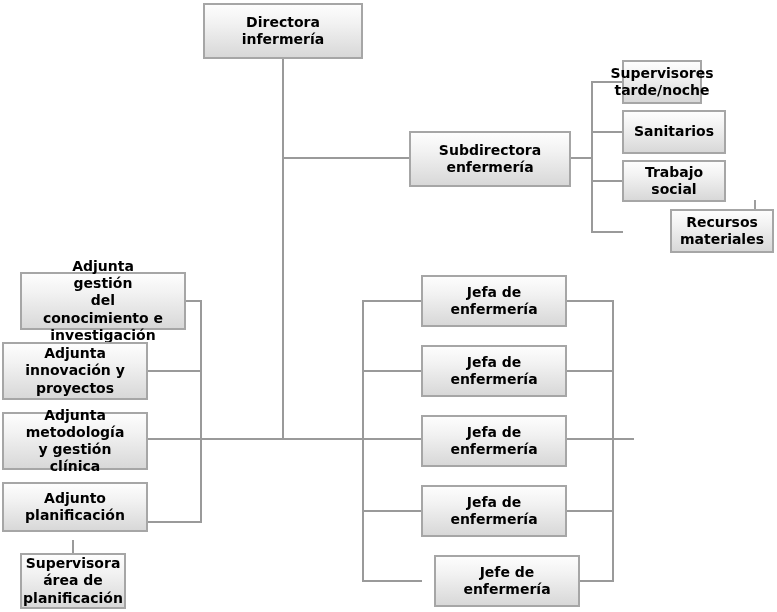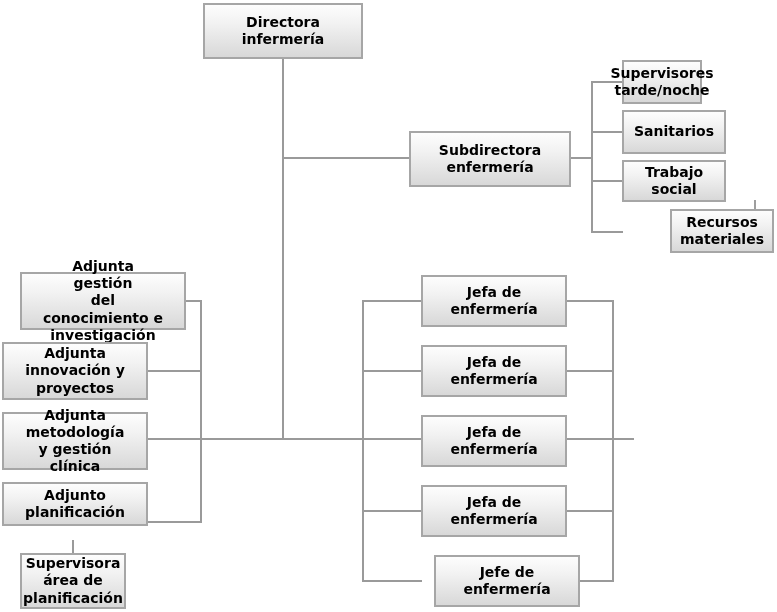--- a/index.html
+++ b/index.html
@@ -140,21 +140,21 @@
   <div class="node" id="n-adjunta_innovacion" style="left: 2px; top: 342px; width: 146px; height: 58px;">
     <span>Adjunta innovación y
 proyectos</span>
   </div>
 
   <div class="node" id="n-adjunta_metodologia" style="left: 2px; top: 412px; width: 146px; height: 58px; align-items: center;">
     <span>Adjunta metodología
 y gestión clínica</span>
   </div>
 
-  <div class="node" id="n-adjunto_planificacion" style="left: 2px; top: 482px; width: 146px; height: 44px;">
+  <div class="node" id="n-adjunto_planificacion" style="left: 2px; top: 482px; width: 146px; height: 50px;">
     <span>Adjunto
 planificación</span>
   </div>
 
   <div class="node" id="n-supervisora_planificacion" style="left: 20px; top: 553px; width: 106px; height: 56px;">
     <span>Supervisora
 área de
 planificación</span>
   </div>
 

